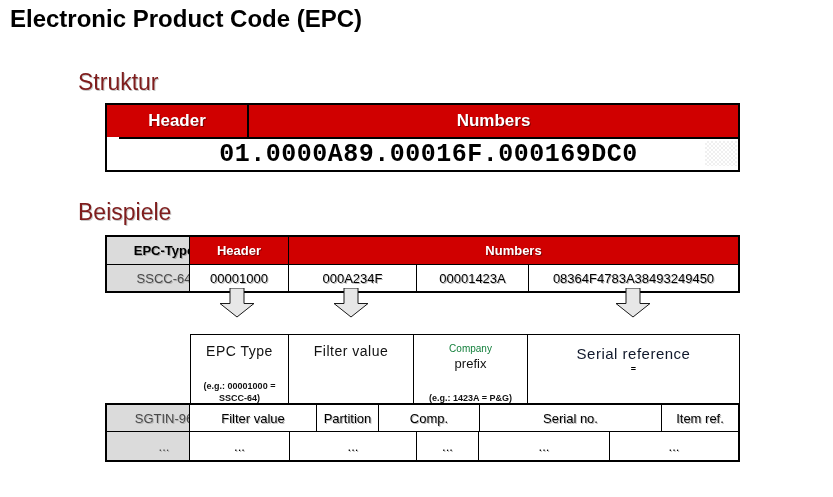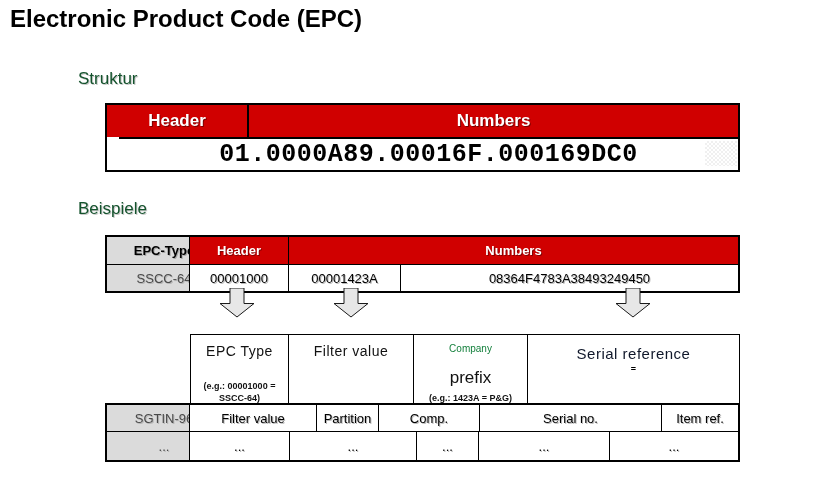--- a/index.html
+++ b/index.html
@@ -2,21 +2,21 @@
 <html><head>
 <meta charset="utf-8">
 <style>
   html,body{margin:0;padding:0;background:#fff;}
   #canvas{position:relative;width:833px;height:497px;background:#ffffff;
           font-family:"Liberation Sans",sans-serif;color:#000;overflow:hidden;}
   .abs{position:absolute;box-sizing:border-box;}
 
   
   .page-title{left:10px;top:5px;font-size:24px;font-weight:bold;white-space:nowrap;}
-  .sec-label{font-size:17px;color:#14532d;text-shadow:1px 1px 0 #c9c9c9;white-space:nowrap;}
+  .sec-label{font-size:23px;color:#7f1d1d;text-shadow:1px 1px 0 #c9c9c9;white-space:nowrap;}
   .sec-struktur{left:78px;top:69px;}
   .sec-beispiele{left:78px;top:199px;}
 
   
   .stbl{left:105px;top:103px;width:635px;border:2px solid #000;background:#fff;}
   .st-head{display:flex;height:32px;background:#D00000;}
   .st-head .cell{display:flex;align-items:center;justify-content:center;
       color:#fff;font-weight:bold;font-size:17px;text-shadow:1px 1px 0 rgba(50,0,0,.55);}
   .st-c1{width:142px;border-right:2px solid #000;box-sizing:border-box;}
   .st-c2{flex:1;}
@@ -61,21 +61,21 @@
   .expl{left:190px;top:334px;width:550px;height:77px;border:1px solid #000;
         display:flex;background:#fff;}
   .ebox{box-sizing:border-box;border-right:1px solid #000;display:flex;
         flex-direction:column;align-items:center;text-align:center;
         padding:8px 3px 6px;justify-content:space-between;}
   .ebox:last-child{border-right:none;}
   .eb1{width:98px;}.eb2{width:125px;}.eb3{width:114px;}.eb4{flex:1;justify-content:flex-start;}
   .e-title{font-size:14px;color:#111;letter-spacing:0.5px;}
   .e-note{font-size:9px;font-weight:bold;color:#111;line-height:1.35;}
   .e-co1{font-size:10px;color:#15803d;}
-  .e-co2{font-size:17px;color:#111;margin-top:14px;}
+  .e-co2{font-size:13px;color:#111;margin-top:2px;}
   .e-ser-title{font-size:15px;letter-spacing:0.5px;color:#0f172a;margin-top:2px;}
   .e-eq{font-size:9px;font-weight:bold;margin-top:2px;}
   .e-ser-note{font-size:10px;font-weight:bold;margin-top:1px;}
 </style>
 </head>
 <body>
 
 <div id="canvas">
 
   <div class="abs page-title">Electronic Product Code (EPC)</div>
@@ -97,20 +97,21 @@
 
   <div class="abs xtbl btbl">
     <div class="xrow hdr-row">
       <div class="cell w83 graycell blackhdr">EPC-Type</div>
       <div class="cell w99 redcell">Header</div>
       <div class="cell grow redcell">Numbers</div>
     </div>
     <div class="xrow b-data">
       <div class="cell w83 graycell graytxt">SSCC-64</div>
       <div class="cell w99 datatxt">00001000</div>
+      <div class="cell w128 datatxt">000A234F</div>
       <div class="cell w112 datatxt">00001423A</div>
       <div class="cell grow datatxt">08364F4783A38493249450</div>
     </div>
   </div>
 
   <svg class="down-arrow arr1" viewBox="0 0 36 30">
     <path d="M11 0 L25 0 L25 15.5 L35 15.5 L18 29 L1 15.5 L11 15.5 Z" fill="#e7e7e7" stroke="#1a1a1a" stroke-width="1"></path>
   </svg>
   <svg class="down-arrow arr2" viewBox="0 0 36 30">
     <path d="M11 0 L25 0 L25 15.5 L35 15.5 L18 29 L1 15.5 L11 15.5 Z" fill="#e7e7e7" stroke="#1a1a1a" stroke-width="1"></path>

